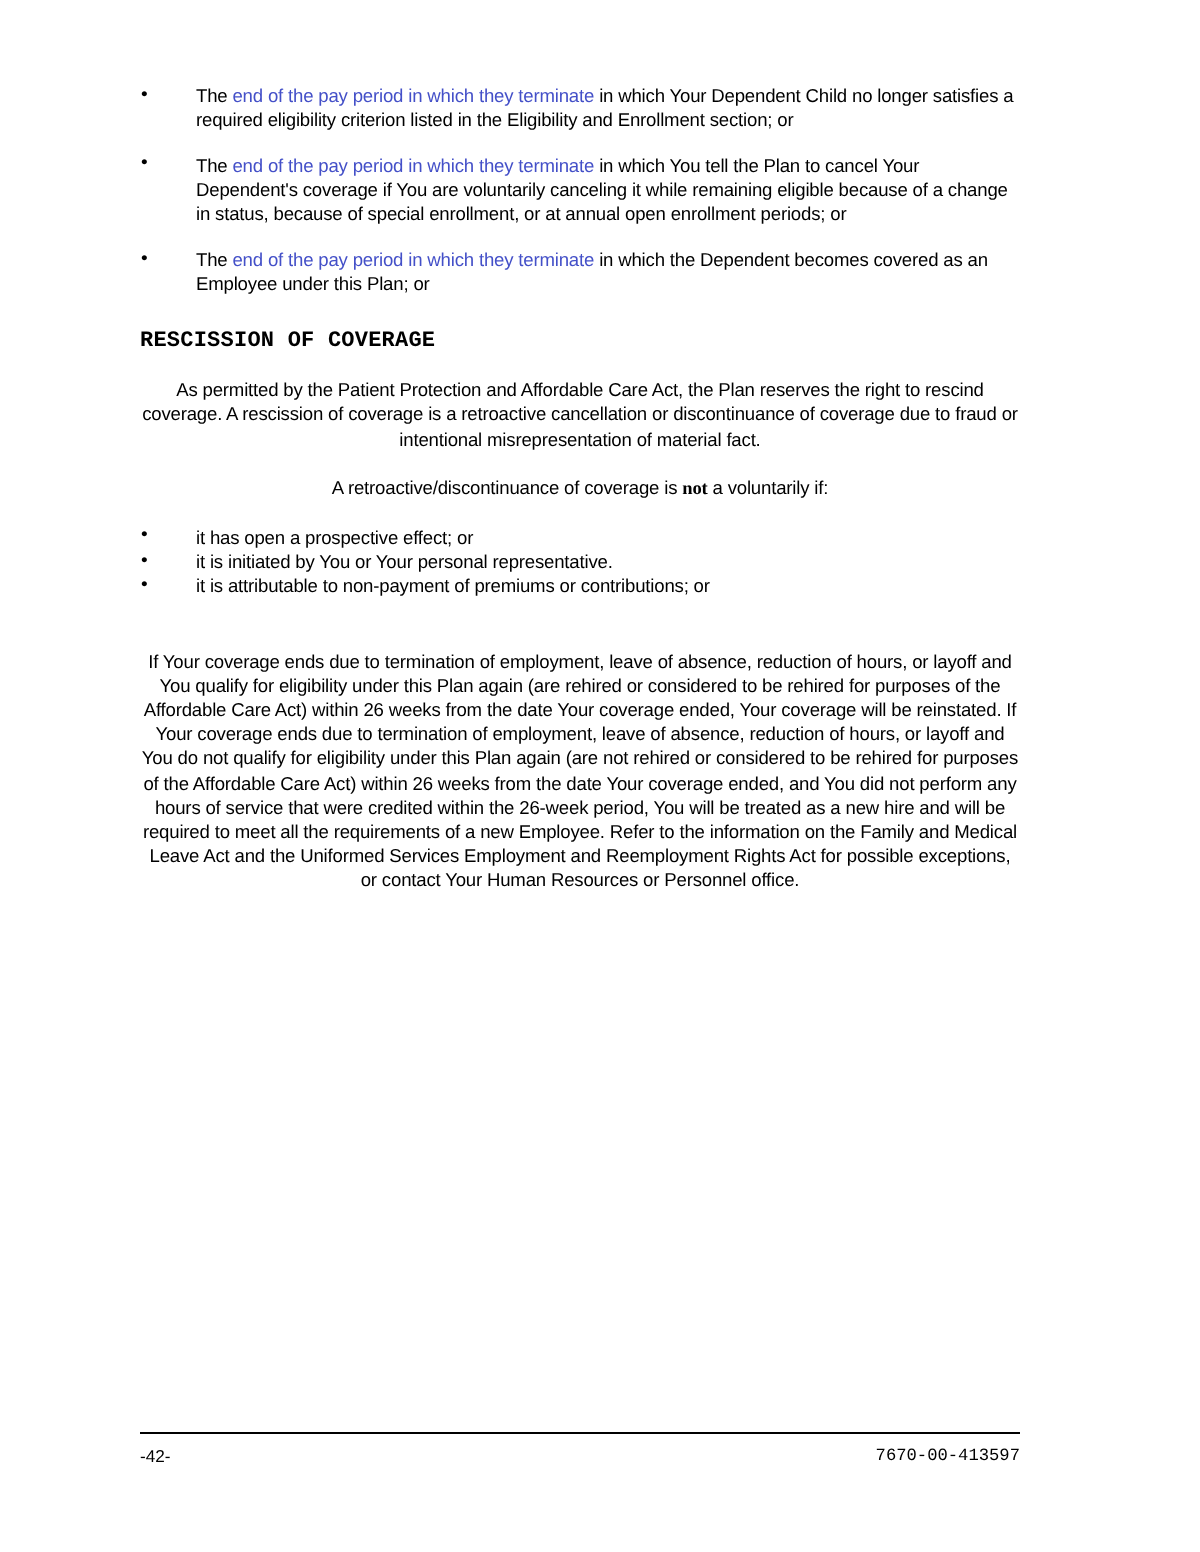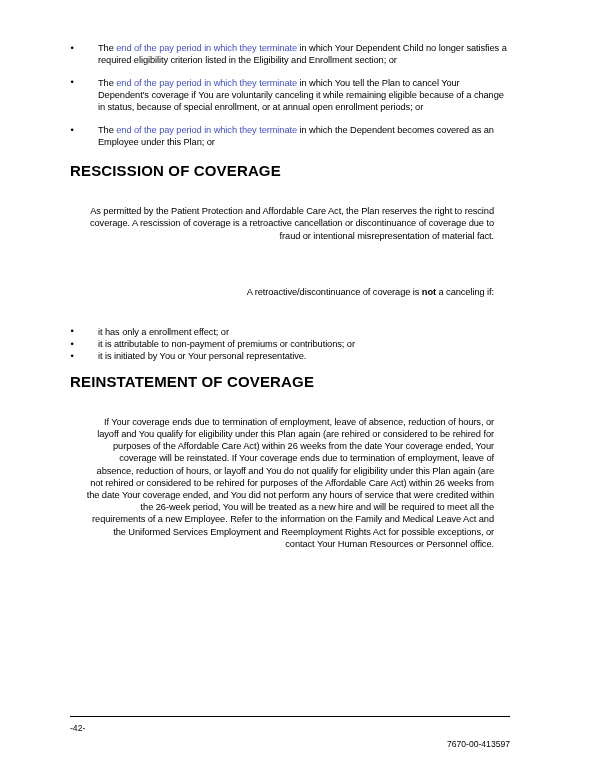--- a/index.html
+++ b/index.html
@@ -50,35 +50,37 @@
     line-height: 12.2px;
   }
   .bullet-list.tight .bullet-item {
     margin-bottom: 0;
   }
   .hl {
     color: #4450c8;
   }
   b, .b {
     font-weight: bold;
+    font-family: Liberation Serif, serif;
   }
   
   .heading {
-    font-size: 15px;
+    font-size: 11px;
     font-weight: bold;
     line-height: 12.2px;
     letter-spacing: 0.01em;
     margin: 0;
+    font-family: Liberation Mono, monospace;
   }
   
   .para {
     font-size: 9.3px;
     line-height: 12.2px;
-    margin: 16px;
-    text-align: right;
+    margin: 0;
+    text-align: center;
     letter-spacing: -0.01em;
   }
   .gap-md { height: 12px; }
   .gap-lg { height: 13px; }
   .gap-xs { height: 6px; }
   
   .footer {
     position: absolute;
     left: 70px;
     top: 716px;
@@ -98,21 +100,22 @@
   }
   .footer-page {
     position: absolute;
     left: 0;
     right: 0;
     text-align: left;
   }
   .footer-code {
     position: absolute;
     right: 0;
-    top: 16px;
+    top: 0;
+    font-family: Liberation Mono, monospace;
   }
 </style>
 </head>
 <body>
 
 <div class="page">
 
   <div class="content">
 
     <ul class="bullet-list">
@@ -128,33 +131,32 @@
     <div class="gap-xs"></div>
 
     <h2 class="heading">RESCISSION OF COVERAGE</h2>
 
     <div class="gap-md"></div>
 
     <p class="para">As permitted by the Patient Protection and Affordable Care Act, the Plan reserves the right to rescind coverage.  A rescission of coverage is a retroactive cancellation or discontinuance of coverage due to fraud or intentional misrepresentation of material fact.</p>
 
     <div class="gap-md"></div>
 
-    <p class="para"><span>A retroactive/discontinuance of coverage is </span><span class="b">not</span><span> a canceling if:</span></p>
+    <p class="para"><span>A retroactive/discontinuance of coverage is </span><span class="b">not</span><span> a voluntarily if:</span></p>
 
     <div class="gap-md"></div>
 
     <ul class="bullet-list tight">
-      <li class="bullet-item">it has only a enrollment effect; or</li>
+      <li class="bullet-item">it has open a prospective effect; or</li>
+      <li class="bullet-item">it is initiated by You or Your personal representative.</li>
       <li class="bullet-item">it is attributable to non-payment of premiums or contributions; or</li>
-      <li class="bullet-item">it is initiated by You or Your personal representative.</li>
     </ul>
 
     <div class="gap-lg"></div>
 
-    <h2 class="heading">REINSTATEMENT OF COVERAGE</h2>
 
     <div class="gap-md"></div>
 
     <p class="para">If Your coverage ends due to termination of employment, leave of absence, reduction of hours, or layoff and You qualify for eligibility under this Plan again (are rehired or considered to be rehired for purposes of the Affordable Care Act) within 26 weeks from the date Your coverage ended, Your coverage will be reinstated.  If Your coverage ends due to termination of employment, leave of absence, reduction of hours, or layoff and You do not qualify for eligibility under this Plan again (are not rehired or considered to be rehired for purposes of the Affordable Care Act) within 26 weeks from the date Your coverage ended, and You did not perform any hours of service that were credited within the 26-week period, You will be treated as a new hire and will be required to meet all the requirements of a new Employee.  Refer to the information on the Family and Medical Leave Act and the Uniformed Services Employment and Reemployment Rights Act for possible exceptions, or contact Your Human Resources or Personnel office.</p>
 
   </div>
 
   <div class="footer">
     <hr class="footer-rule">
     <div class="footer-row">

